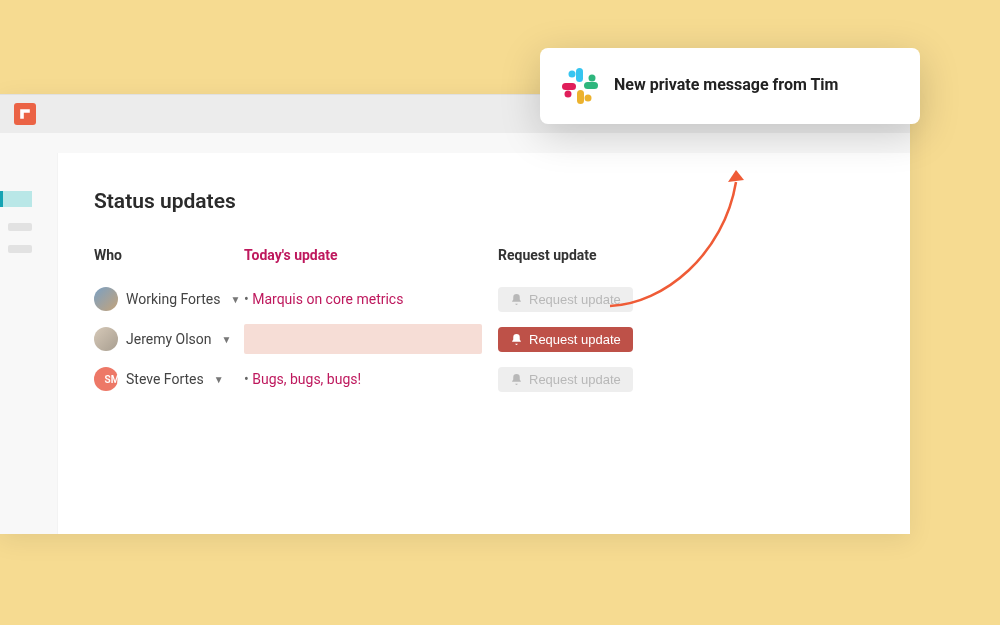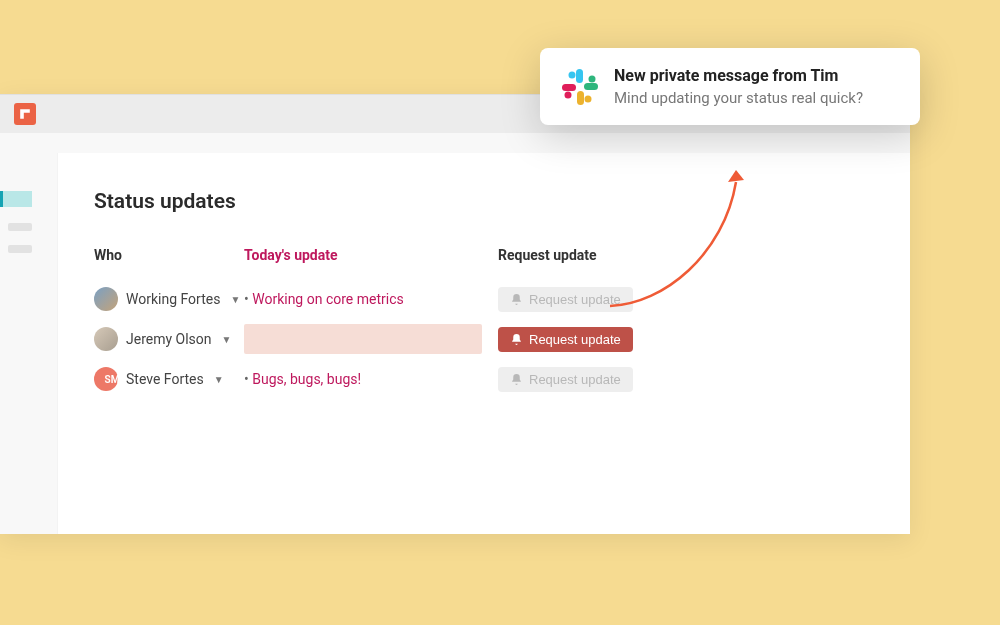--- a/index.html
+++ b/index.html
@@ -171,21 +171,21 @@
         <div class="col-request">Request update</div>
       </div>
 
       <div class="row">
         <div class="col-who">
           <span class="avatar av-1"></span>
           <span class="name">Working Fortes</span>
           <span class="chev">▼</span>
         </div>
         <div class="col-update">
-          <span class="bullet">Working on core metrics</span>
+          <span class="bullet">Marquis on core metrics</span>
         </div>
         <div class="col-request">
           <button class="req-btn req-disabled">
             <span class="bell">
               <svg viewBox="0 0 24 24" width="13" height="13" fill="currentColor">
                   <path d="M12 2a6 6 0 0 0-6 6v4l-2 3v1h16v-1l-2-3V8a6 6 0 0 0-6-6zm0 20a2.5 2.5 0 0 0 2.45-2h-4.9A2.5 2.5 0 0 0 12 22z"></path>
                 </svg>
             </span>
             <span>Request update</span>
           </button>
@@ -254,15 +254,14 @@
       <rect x="17" y="24" width="7" height="14" rx="3.5" fill="#ECB22E"></rect>
       <rect x="2" y="17" width="14" height="7" rx="3.5" fill="#E01E5A"></rect>
       <circle cx="12" cy="8" r="3.5" fill="#36C5F0"></circle>
       <circle cx="32" cy="12" r="3.5" fill="#2EB67D"></circle>
       <circle cx="28" cy="32" r="3.5" fill="#ECB22E"></circle>
       <circle cx="8" cy="28" r="3.5" fill="#E01E5A"></circle>
     </svg>
   </div>
   <div>
     <div class="notif-title">New private message from Tim</div>
-    <div class="notif-body">Mind updating your status real quick?</div>
   </div>
 </div>
 
 </body></html>

